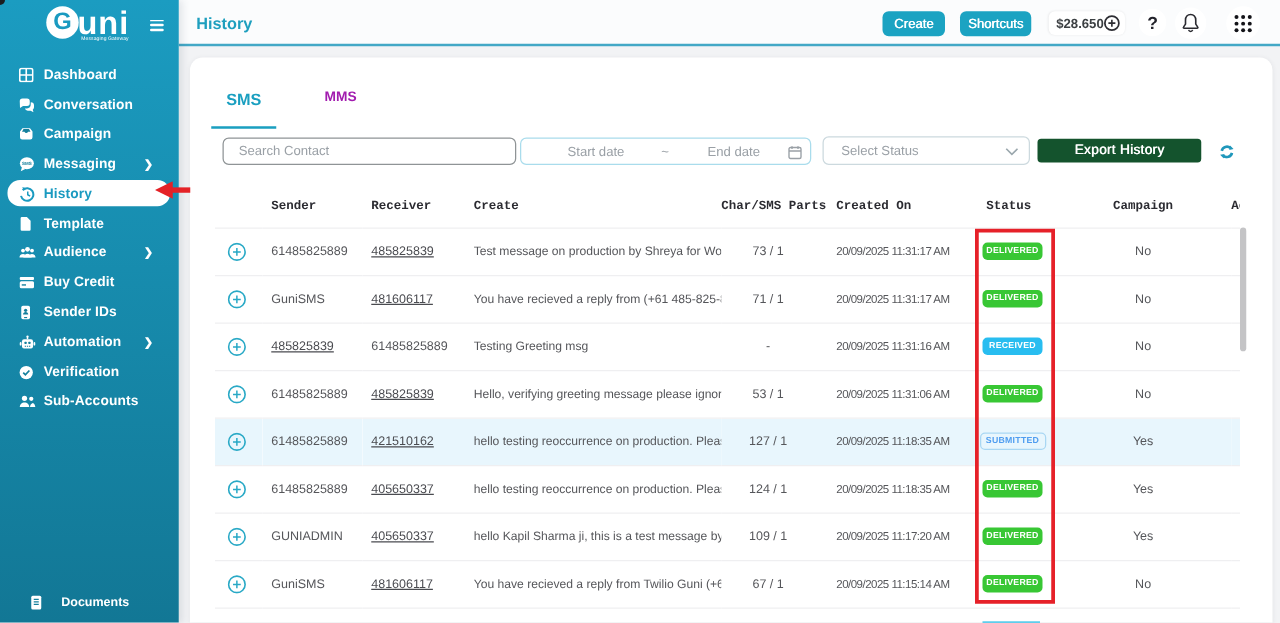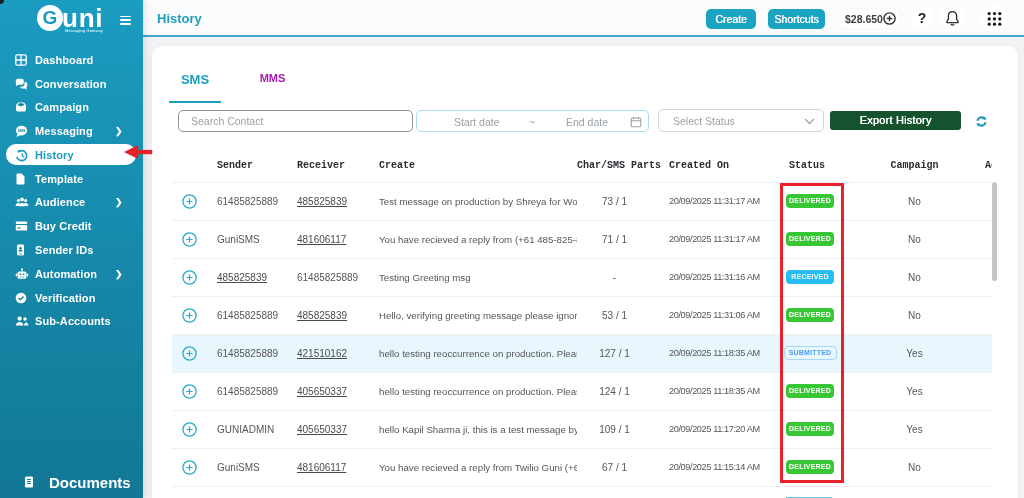--- a/index.html
+++ b/index.html
@@ -16,21 +16,21 @@
 #burger div { height:1.8px; background:#fff; margin-bottom:1.9px; border-radius:1px; }
 #menu { position:absolute; left:0; top:48px; width:143px; }
 .mi { position:relative; height:23.77px; color:#fff; }
 .mi .ic { position:absolute; left:15px; top:50%; transform:translateY(-50%); width:12px; height:12px; }
 .mi .tx { position:absolute; left:35px; top:50%; transform:translateY(-50%); font-size:11px; font-weight:bold; letter-spacing:0.1px; white-space:nowrap; }
 .mi .ch { position:absolute; left:115px; top:50%; transform:translateY(-50%); font-size:9px; font-weight:bold; }
 .mi.active { }
 #activepill { position:absolute; left:6px; top:144px; width:130px; height:21px; background:#fff; border-radius:10px; }
 #docs { position:absolute; left:0; top:470px; width:143px; height:24px; color:#fff; }
 #docs .ic { position:absolute; left:23px; top:50%; transform:translateY(-50%); width:12px; height:12px; }
-#docs .tx { position:absolute; left:49px; top:50%; transform:translateY(-50%); font-size:15px; font-weight:bold; }
+#docs .tx { position:absolute; left:49px; top:50%; transform:translateY(-50%); font-size:10px; font-weight:bold; }
 
 #topbar { position:absolute; left:143px; top:0; width:881px; height:37px; background:#fbfcfd; border-bottom:2px solid #43a8c6; }
 #pgtitle { position:absolute; left:157px; top:11px; font-size:13px; font-weight:bold; color:#1e9fbe; }
 .tbtn { position:absolute; top:9px; height:20px; background:#1ba3c2; color:#fff; font-size:10.5px; font-weight:normal;
   border-radius:5px; text-align:center; line-height:20px; font-family:"Liberation Sans",sans-serif; text-shadow:0.4px 0 0 #fff; }
 #btn-create { left:706px; width:50px; }
 #btn-shortcuts { left:768px; width:57px; }
 #chip { position:absolute; left:839px; top:9px; width:61px; height:19px; background:#fff; border-radius:5px; box-shadow:0 0 2px rgba(0,0,0,0.08); }
 #chip .amt { position:absolute; left:6px; top:3.5px; font-size:10.5px; font-weight:bold; color:#3c4043; }
 .circ { position:absolute; background:#fff; border-radius:50%; }

